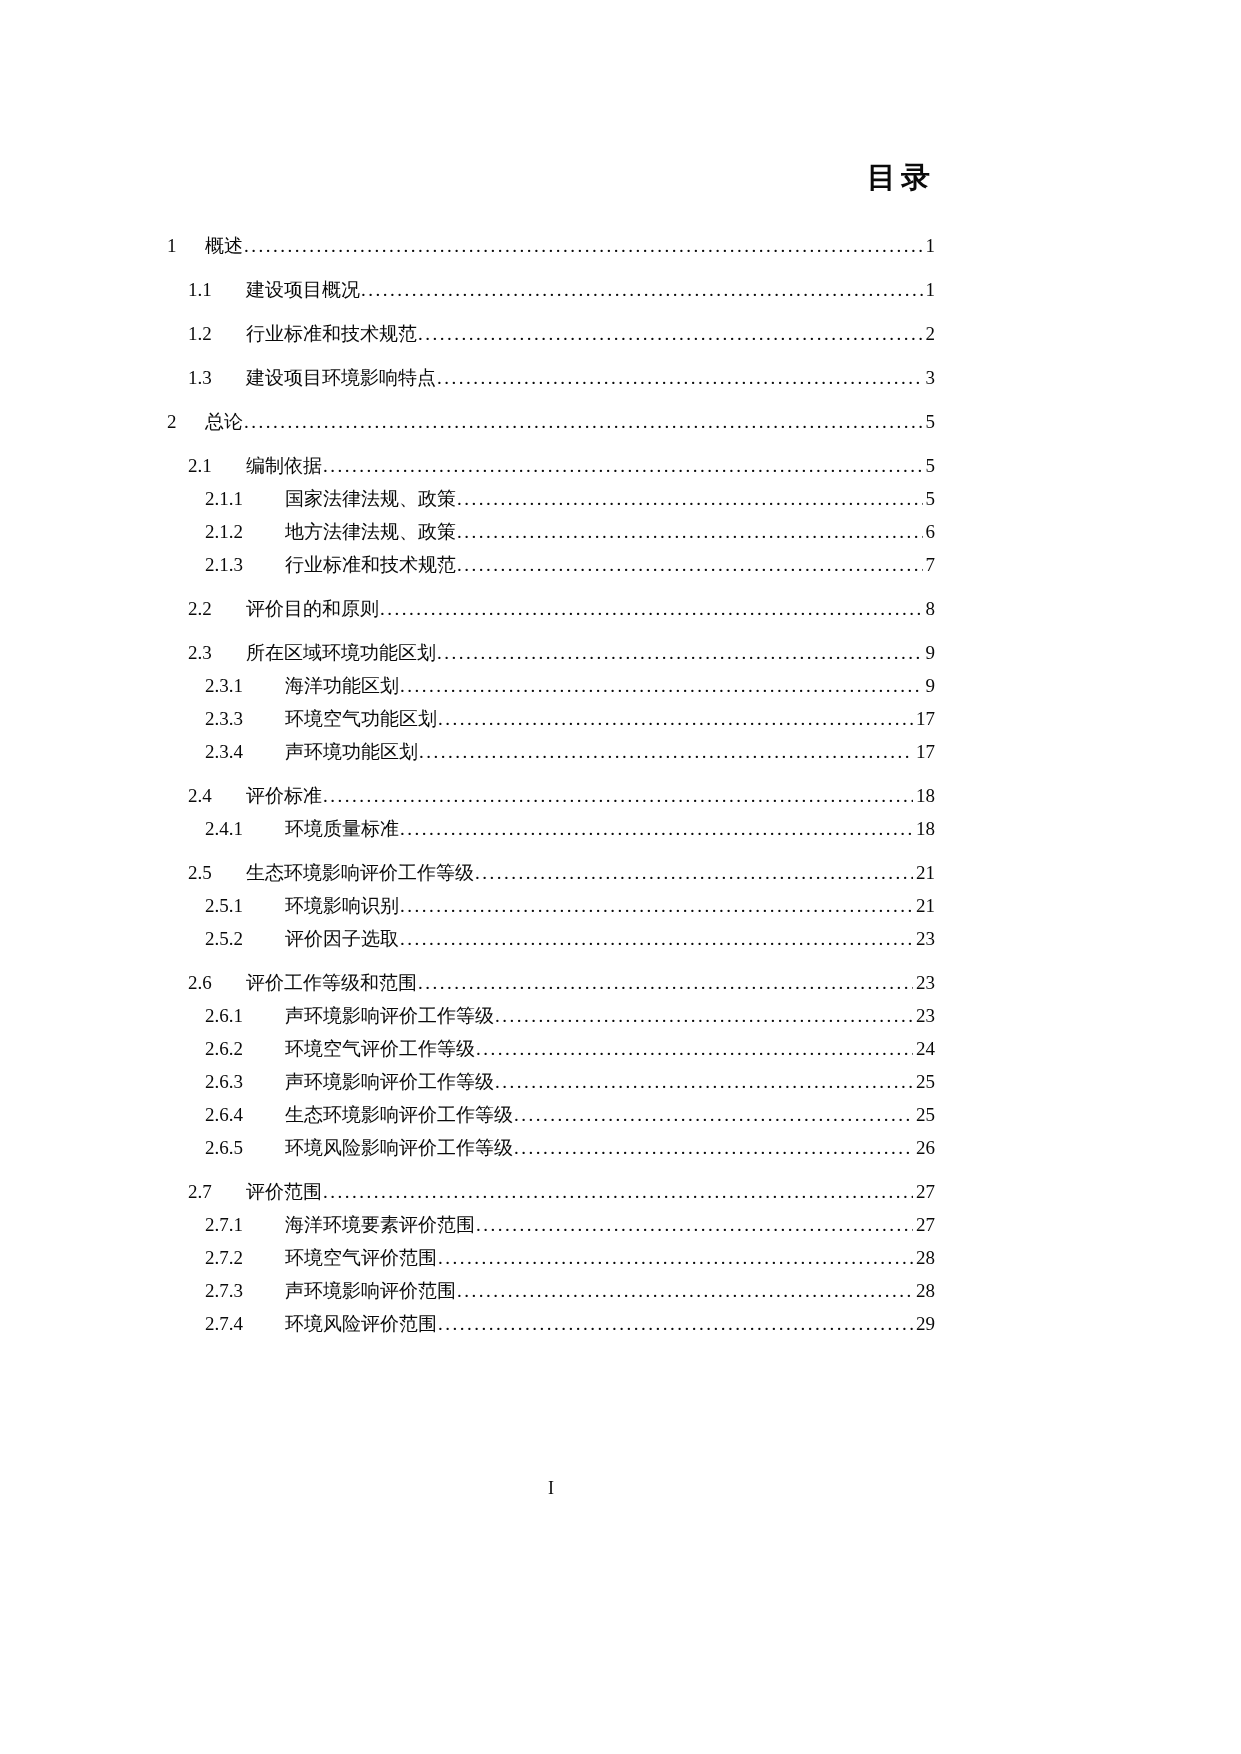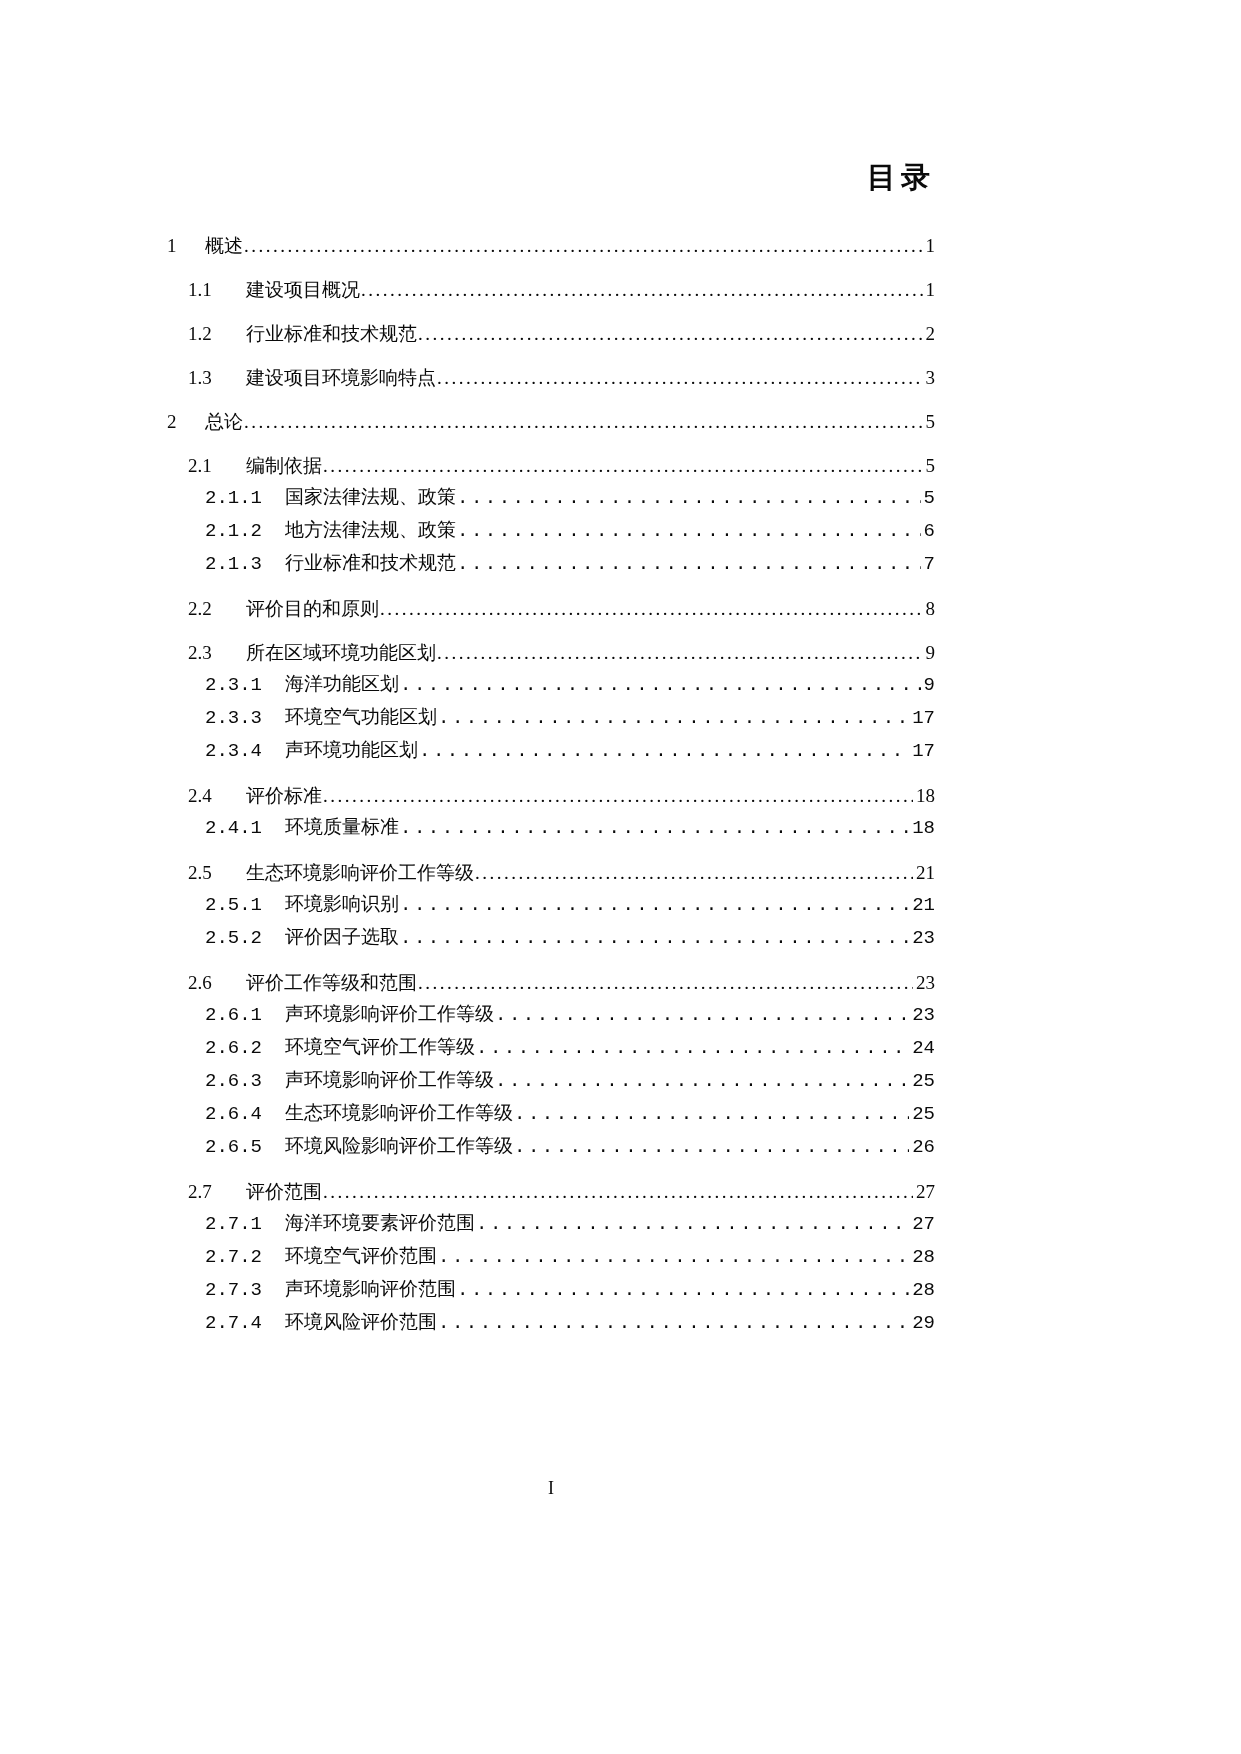--- a/index.html
+++ b/index.html
@@ -34,21 +34,21 @@
     line-height: 33px;
     font-size: 19px;
   }
   .toc-row.lvl1,
   .toc-row.lvl2 {
     margin-top: 11px;
   }
   .toc-row.lvl1 .num { flex: 0 0 38px; }
   .toc-row.lvl2 { padding-left: 21px; }
   .toc-row.lvl2 .num { flex: 0 0 58px; }
-  .toc-row.lvl3 { padding-left: 38px; font-family: Liberation Mono, monospace; }
+  .toc-row.lvl3 { padding-left: 38px; }
   .toc-row.lvl3 .num { flex: 0 0 80px; }
   .num {
     white-space: nowrap;
   }
   .label {
     flex: 0 0 auto;
     white-space: nowrap;
   }
   .dots {
     flex: 1 1 auto;

